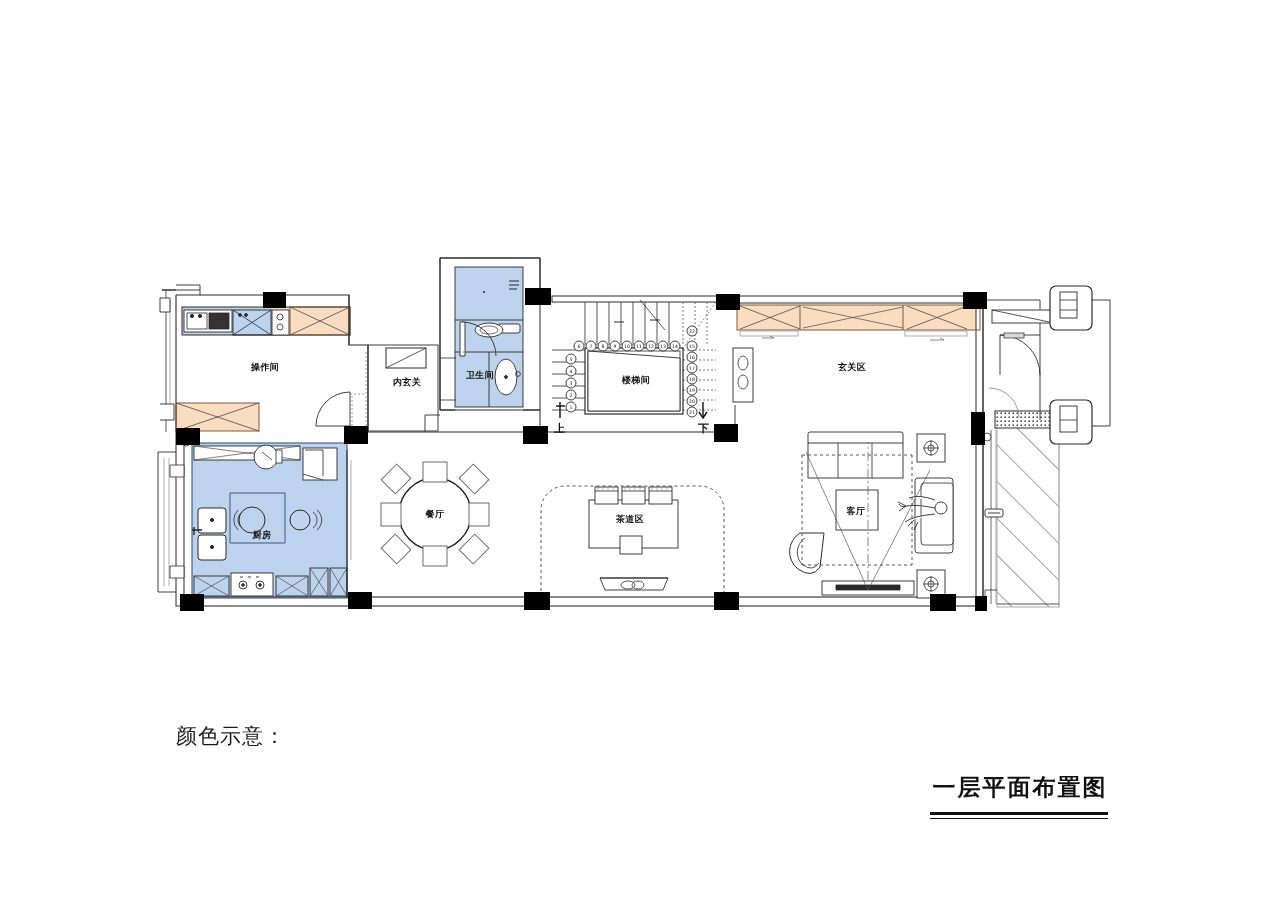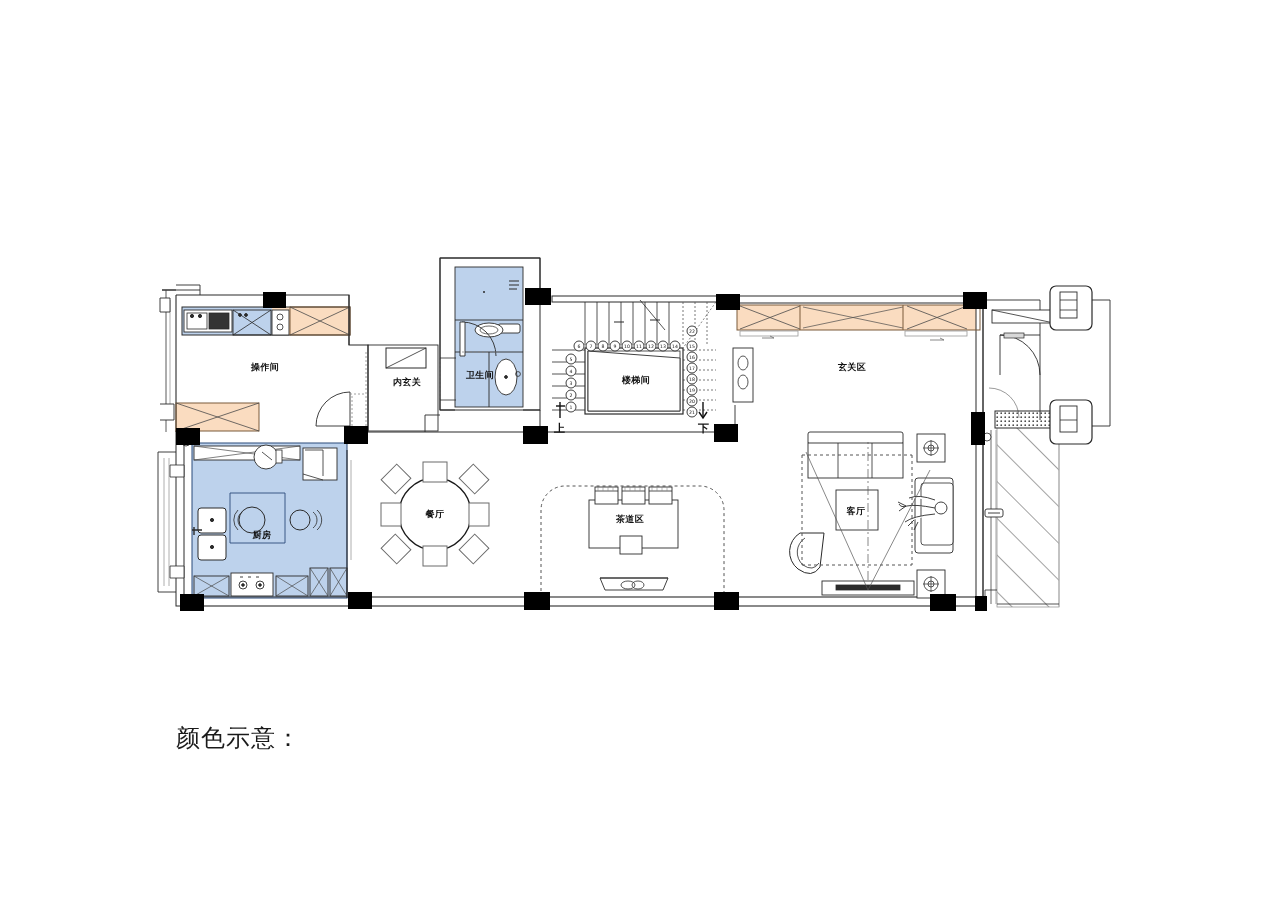--- a/index.html
+++ b/index.html
@@ -24,21 +24,21 @@
 
   
   .legend-block {
     position: absolute;
     left: 176px;
     top: 722px;
     width: 700px;
   }
   .legend-heading {
     font-family: "DejaVu Serif", "Liberation Serif", serif;
-    font-size: 24px;
+    font-size: 21px;
     color: #1a1a1a;
     letter-spacing: 1px;
     margin: 0 0 34px 0;
     white-space: nowrap;
   }
   .legend-row {
     display: flex;
     align-items: center;
   }
   .legend-item {
@@ -601,14 +601,19 @@
       <text class="room-label" text-anchor="middle" x="630" y="522">茶道区</text>
       <text class="room-label" text-anchor="middle" x="856" y="514">客厅</text>
     </g>
 
   </svg>
 
   <div class="legend-block">
     <div class="legend-heading">颜色示意：</div>
   </div>
 
+  <div class="title-block">
+    <div class="title-text">一层平面布置图</div>
+    <div class="title-rule-thick"></div>
+    <div class="title-rule-thin"></div>
+  </div>
 
 </div>
 
 </body></html>

